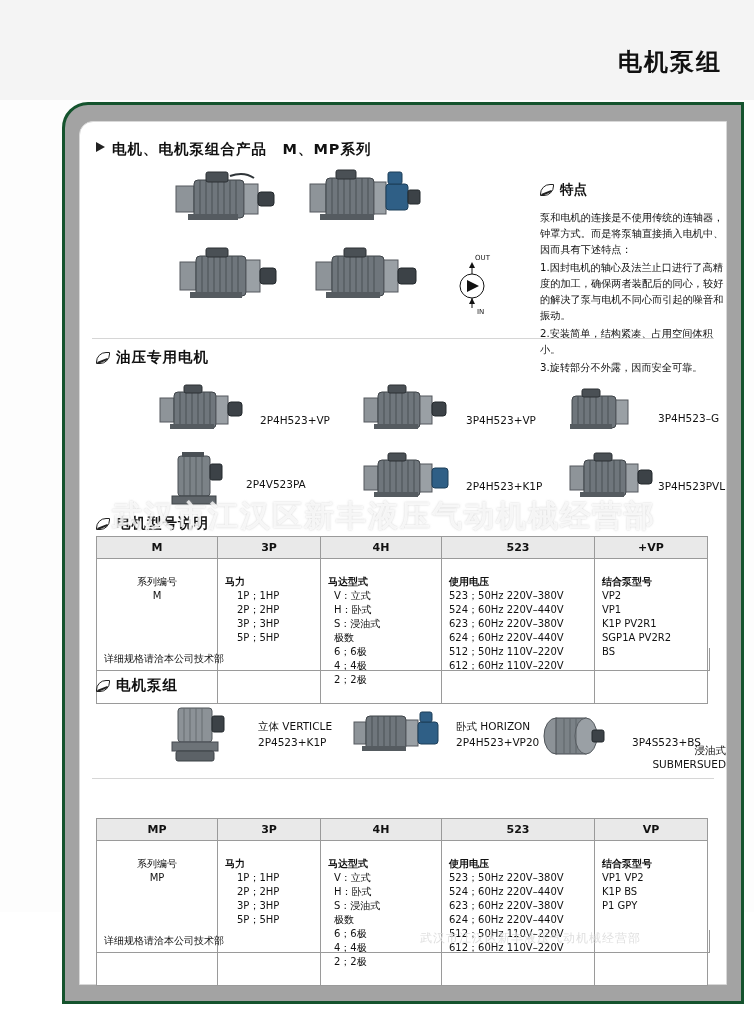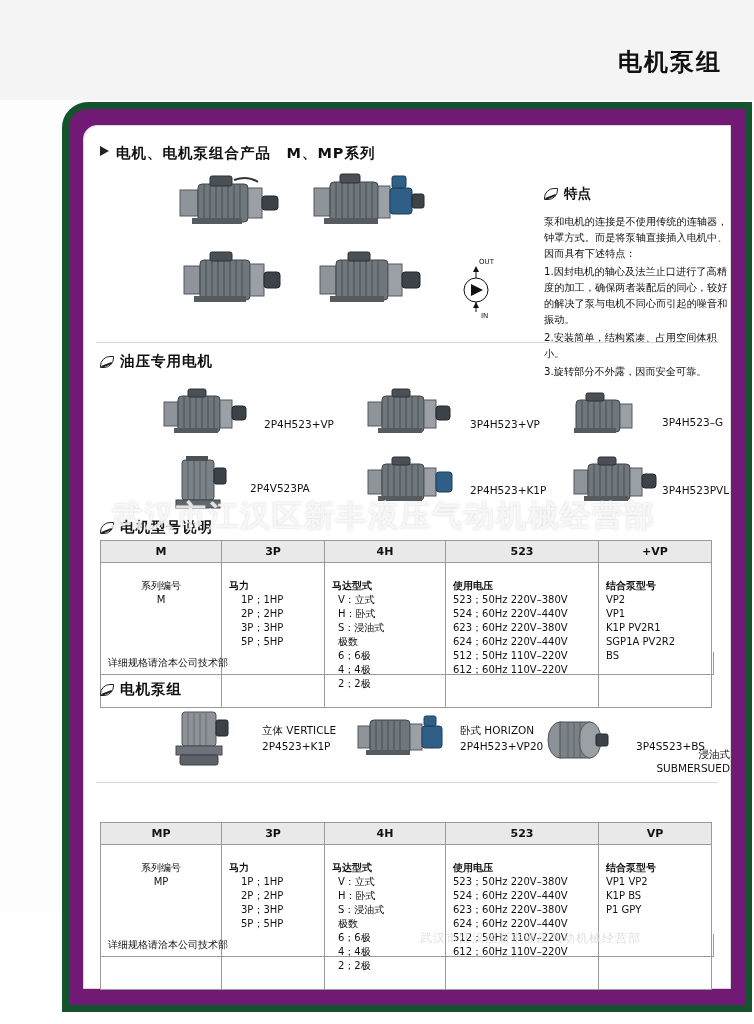--- a/index.html
+++ b/index.html
@@ -21,22 +21,22 @@
     background:#f4f4f4;
   }
   .header-title{
     position:absolute;right:32px;top:46px;
     font-size:24px;font-weight:bold;color:#111;
     letter-spacing:2px;
   }
   
   .card{
     position:absolute;left:62px;top:102px;width:676px;height:896px;
-    background:#701a75;
-    border:7px solid #14532d;
+    background:#a3a3a3;
+    border:3px solid #14532d;
     border-top-left-radius:26px;
     box-shadow:0 0 0 0 #fff;
   }
   .inner{
     position:absolute;left:14px;top:16px;width:646px;height:862px;
     border:1px solid #d8d8d8;
     border-top-left-radius:14px;
     background:#fff;
   }
   

